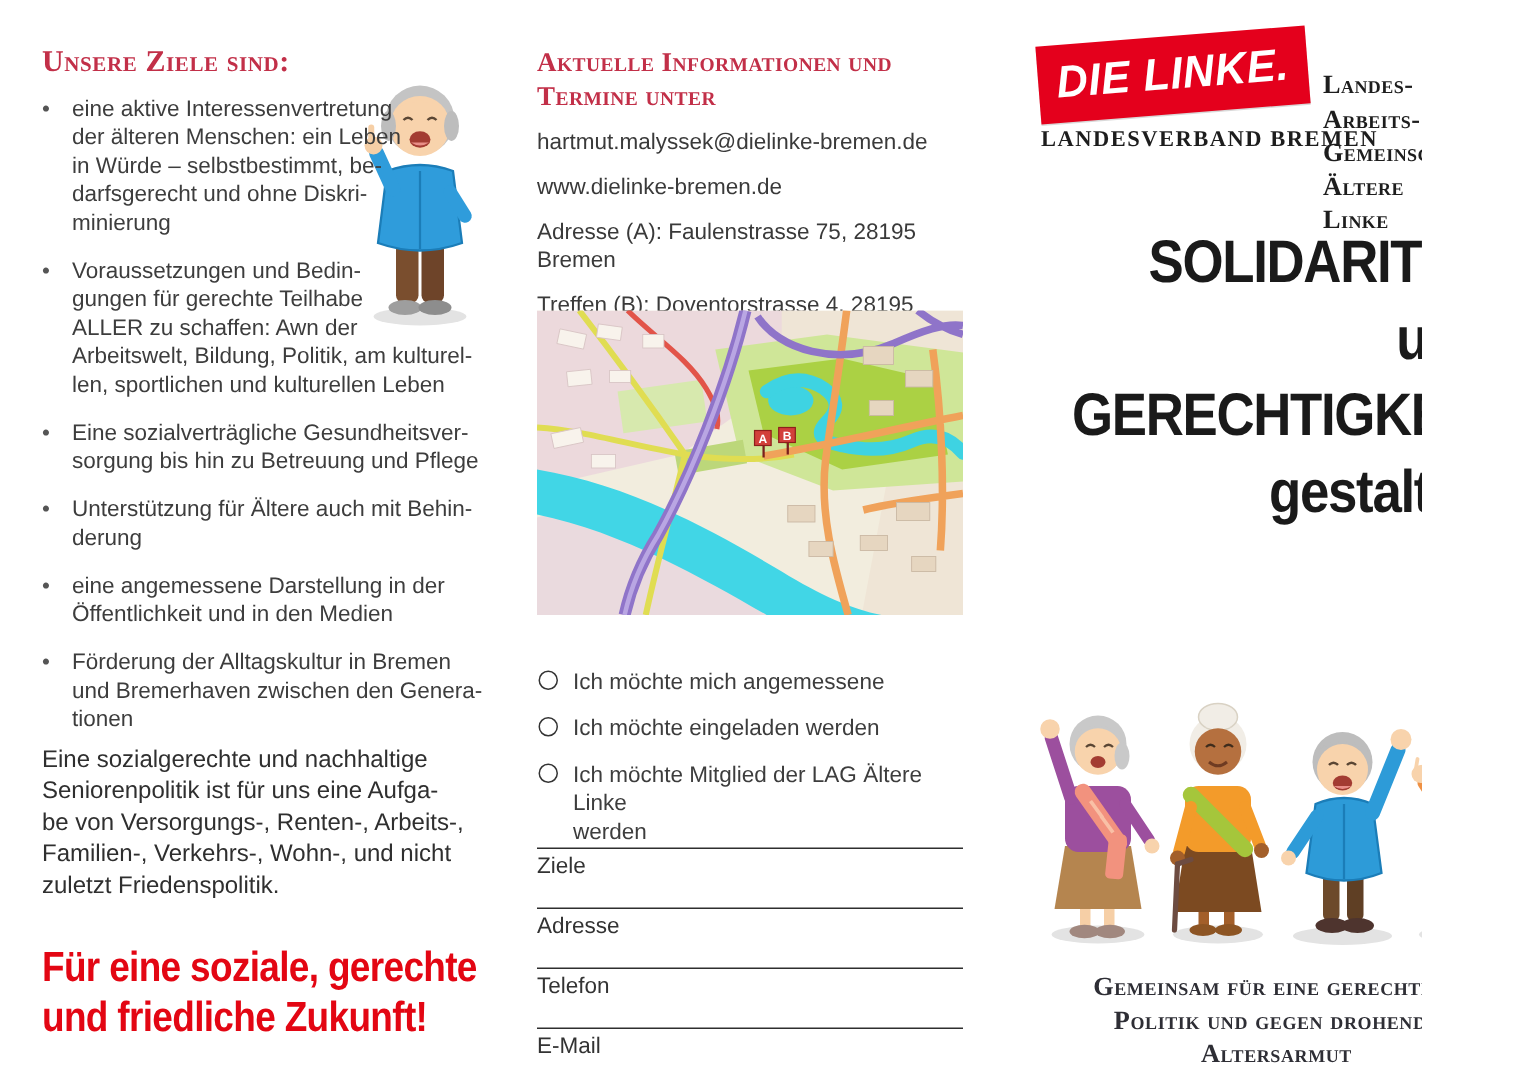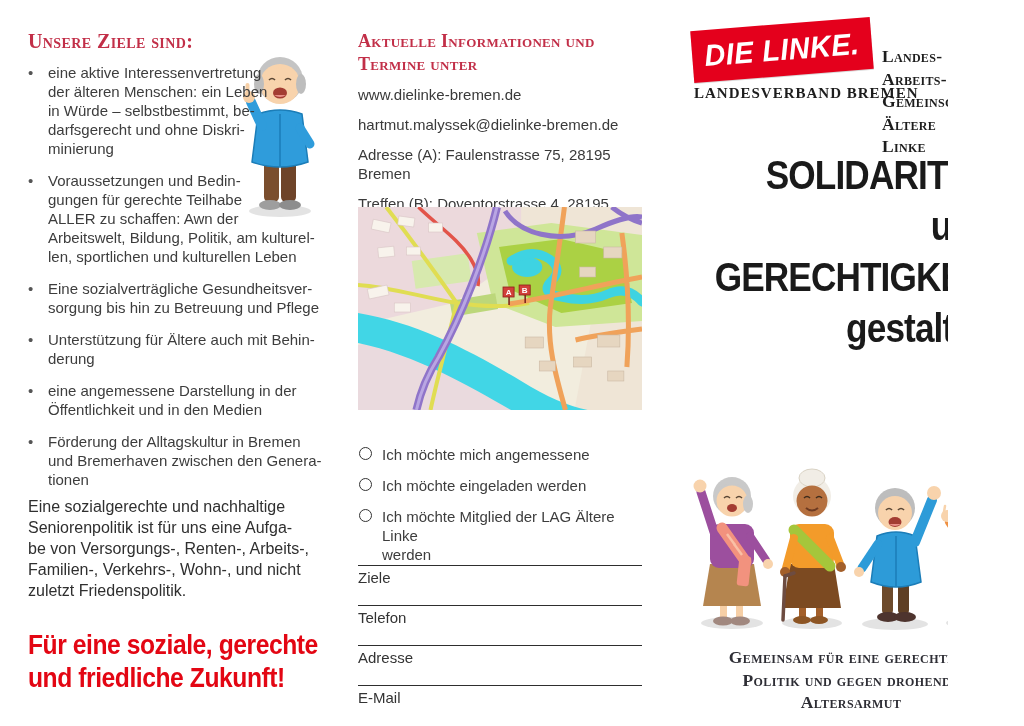--- a/index.html
+++ b/index.html
@@ -141,22 +141,22 @@
 zuletzt Friedenspolitik.</p>
     <div class="slogan ml">Für eine soziale, gerechte
 und friedliche Zukunft!</div>
   </section>
 
   <section class="col col-mid">
     <h2 class="sc red-heading info-heading ml">Aktuelle Informationen und
 Termine unter</h2>
 
     <div class="contacts">
+      <div class="contact-line">hartmut.malyssek@dielinke-bremen.de</div>
       <div class="contact-line">www.dielinke-bremen.de</div>
-      <div class="contact-line">hartmut.malyssek@dielinke-bremen.de</div>
       <div class="contact-line">Adresse (A): Faulenstrasse 75, 28195 Bremen</div>
       <div class="contact-line">Treffen (B): Doventorstrasse 4, 28195 Bremen</div>
     </div>
 
     <div class="map-wrap">
       <svg width="284" height="203" viewBox="0 0 282 203" preserveAspectRatio="none">
         <rect width="282" height="203" fill="#f2edde"></rect>
         <path d="M0,0 L178,0 L148,58 L95,96 L0,118 Z" fill="#ecd9dc"></path>
         <path d="M0,138 L58,124 L125,162 L165,203 L0,203 Z" fill="#eadade"></path>
         <path d="M162,0 L282,0 L282,203 L215,203 L232,112 L162,55 Z" fill="#efe5d6"></path>
@@ -219,24 +219,24 @@
         <span class="ml">Ich möchte Mitglied der LAG Ältere Linke
 werden</span>
       </div>
     </div>
 
     <div class="signup-form">
       <div class="field">
         <div class="field-label">Ziele</div>
       </div>
       <div class="field">
+        <div class="field-label">Adresse</div>
+      </div>
+      <div class="field">
         <div class="field-label">Telefon</div>
-      </div>
-      <div class="field">
-        <div class="field-label">Adresse</div>
       </div>
       <div class="field">
         <div class="field-label">E-Mail</div>
       </div>
     </div>
   </section>
 
   <section class="col col-right">
     <div class="logo-box">
       <span class="logo-text">DIE LINKE.</span>

